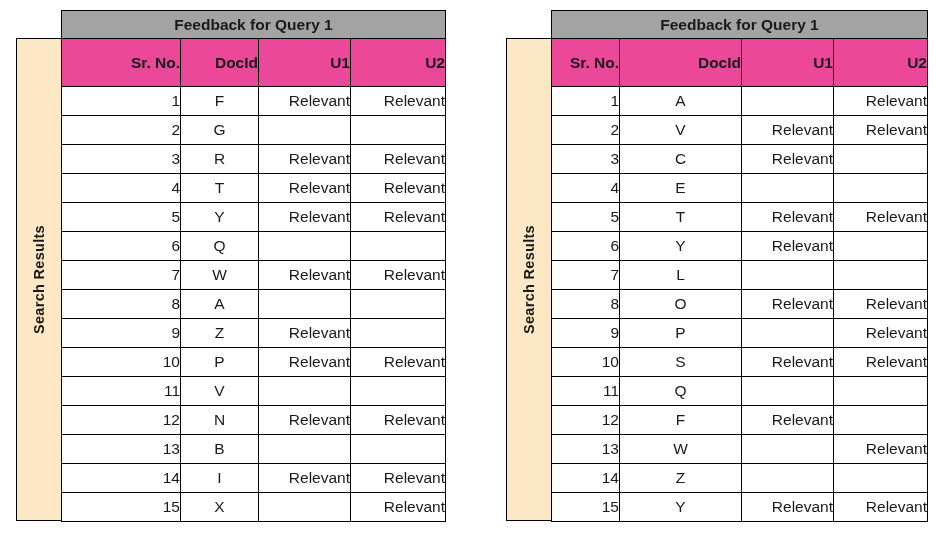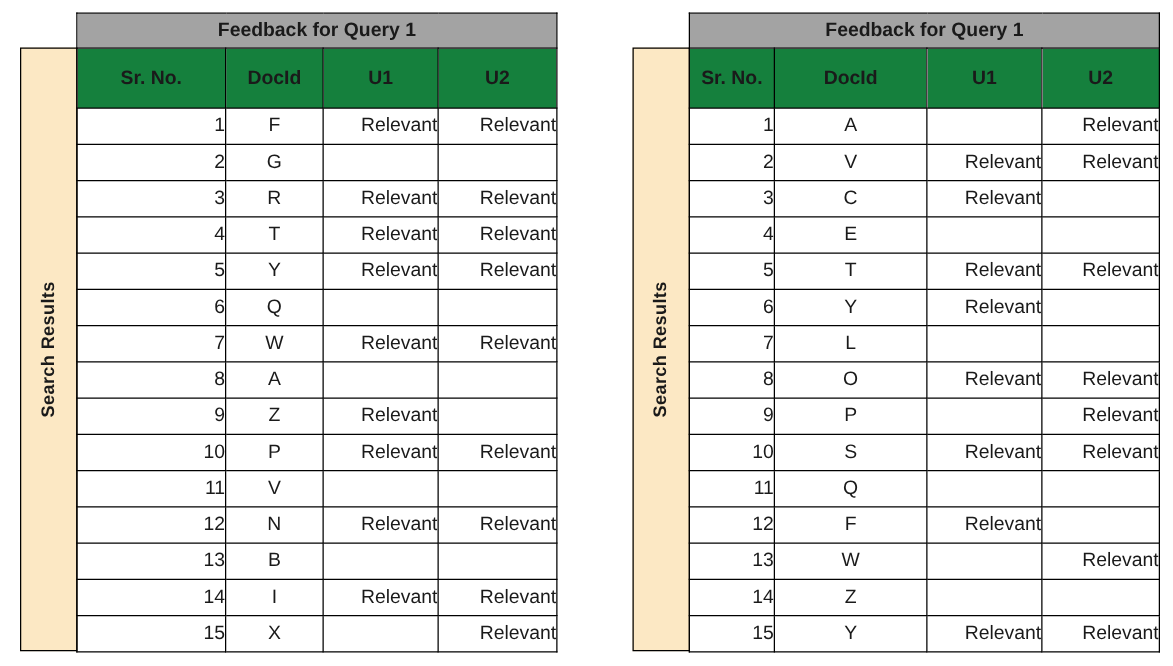--- a/index.html
+++ b/index.html
@@ -74,23 +74,23 @@
 
   .title-cell {
     background: #a3a3a3;
     font-weight: bold !important;
     font-size: 15.5px;
     text-align: center;
     height: 28px !important;
   }
 
   .head-cell {
-    background: #15803d;
+    background: #ec4899;
     font-weight: bold !important;
-    text-align: center;
+    text-align: right;
     height: 48px !important;
     line-height: 1.15;
     white-space: normal;
   }
 
   .num-cell   { text-align: right;  padding-right: 7px; }
   .doc-cell   { text-align: center; }
   .rel-cell   { text-align: right; padding-left: 4px; }
 
   

